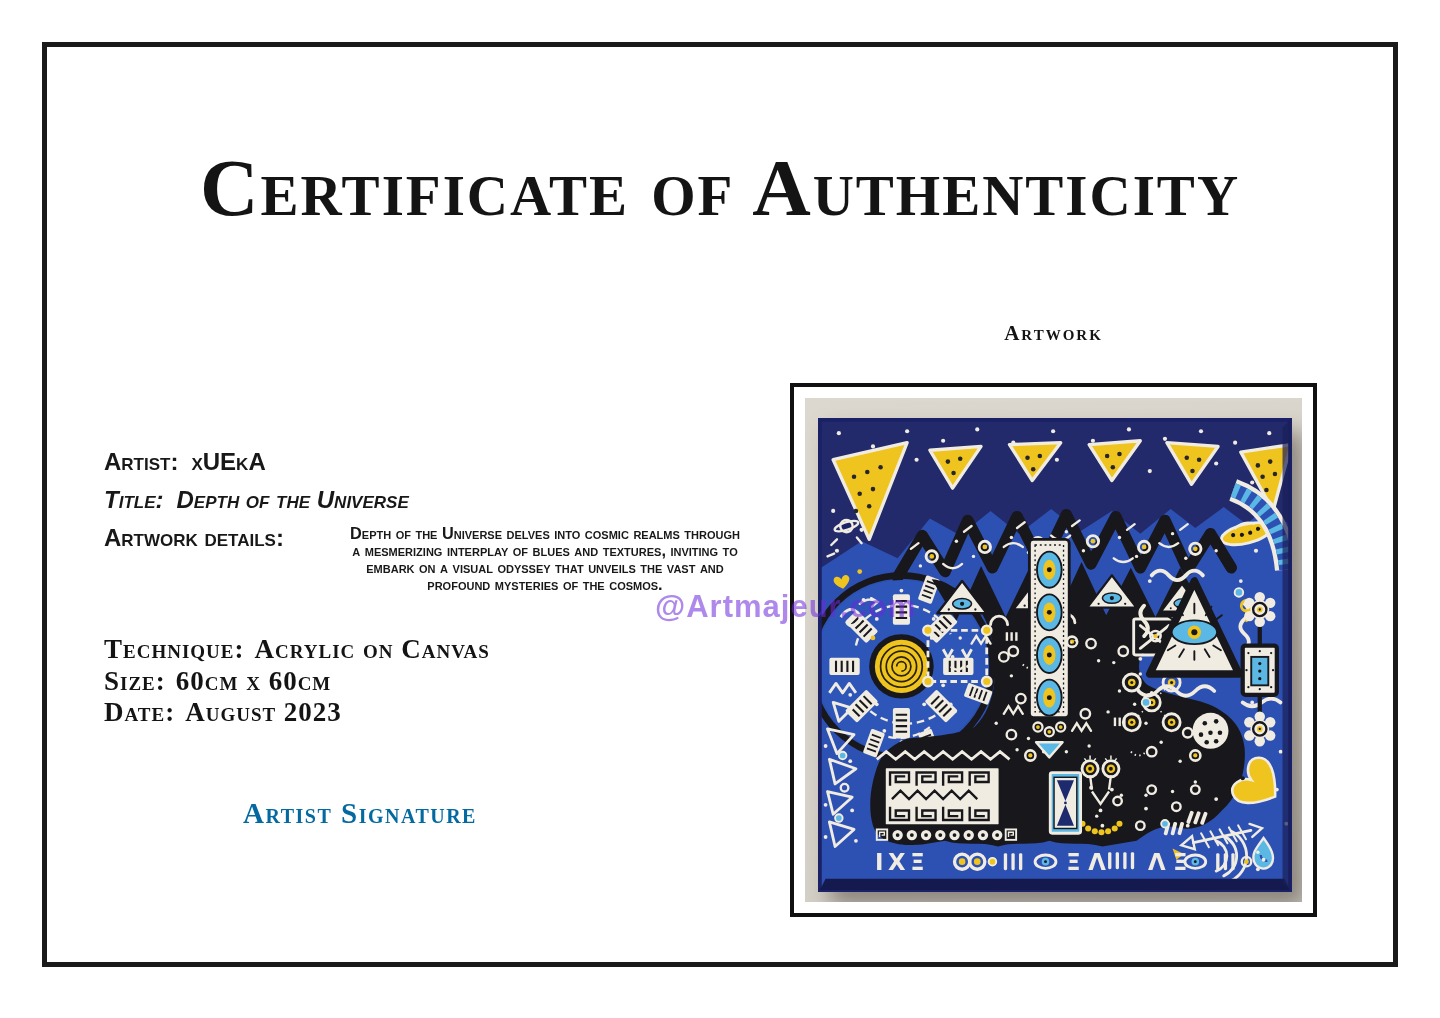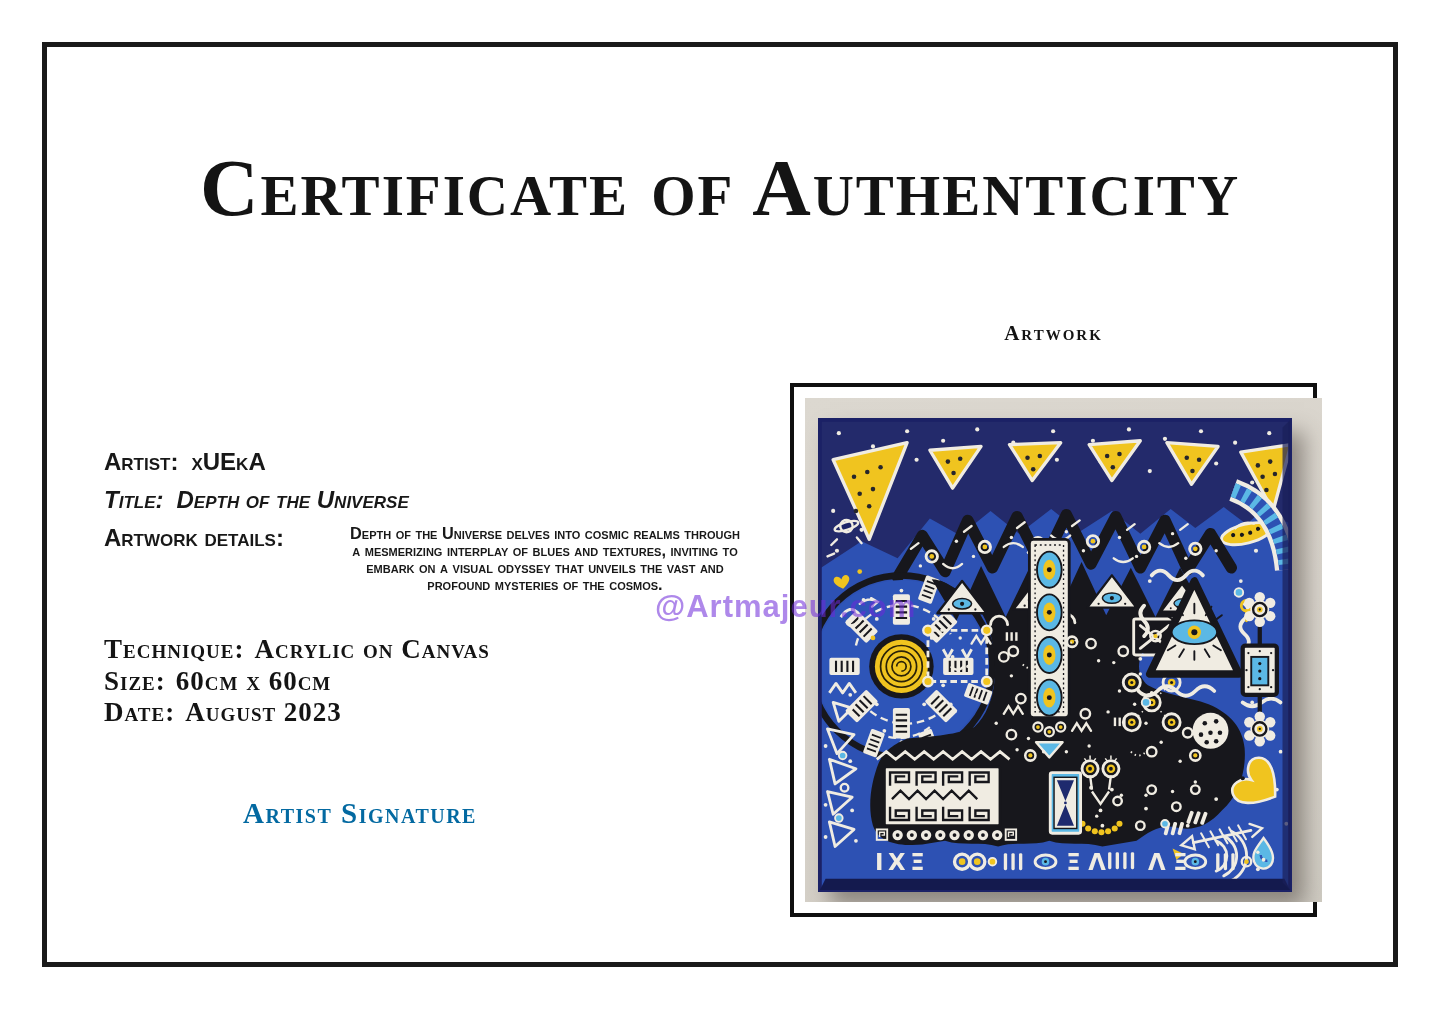--- a/index.html
+++ b/index.html
@@ -18,21 +18,21 @@
   .details-text{left:346px;top:525px;width:398px;
     font-family:"Liberation Sans",sans-serif;font-weight:700;font-variant:small-caps;
     font-size:16.3px;line-height:17px;color:#181818;}
   .signature{left:243px;top:797px;font-family:"Liberation Serif",serif;font-weight:700;
     font-variant:small-caps;font-size:29px;letter-spacing:1.5px;color:#0369a1;}
   .artwork-label{left:790px;top:297px;width:527px;text-align:center;
     font-family:"Liberation Serif",serif;font-weight:700;font-variant:small-caps;
     font-size:21px;letter-spacing:2px;color:#141414;margin-top:24px;}
   .frame{left:790px;top:383px;width:527px;height:534px;border:4px solid #101010;
     background:#fff;box-sizing:border-box;padding:11px;}
-  .photo{position:relative;width:100%;height:100%;background:linear-gradient(160deg,#dcd8d0 0%,#d8d3cb 55%,#cfcbc2 100%);overflow:hidden;padding-left:20px;}
+  .photo{position:relative;width:100%;height:100%;background:linear-gradient(160deg,#dcd8d0 0%,#d8d3cb 55%,#cfcbc2 100%);overflow:hidden;}
   .canvas-wrap{position:absolute;left:13px;top:20px;width:474px;height:474px;
     box-shadow:12px 14px 20px rgba(70,62,55,.5);}
   .watermark{left:655px;top:589px;font-family:"Liberation Sans",sans-serif;font-weight:700;
     font-size:31px;letter-spacing:1px;color:#6d28d9;opacity:.55;z-index:4;white-space:nowrap;}
 </style>
 </head>
 <body>
 
 <div class="page">
   <div class="outer-border"></div>

